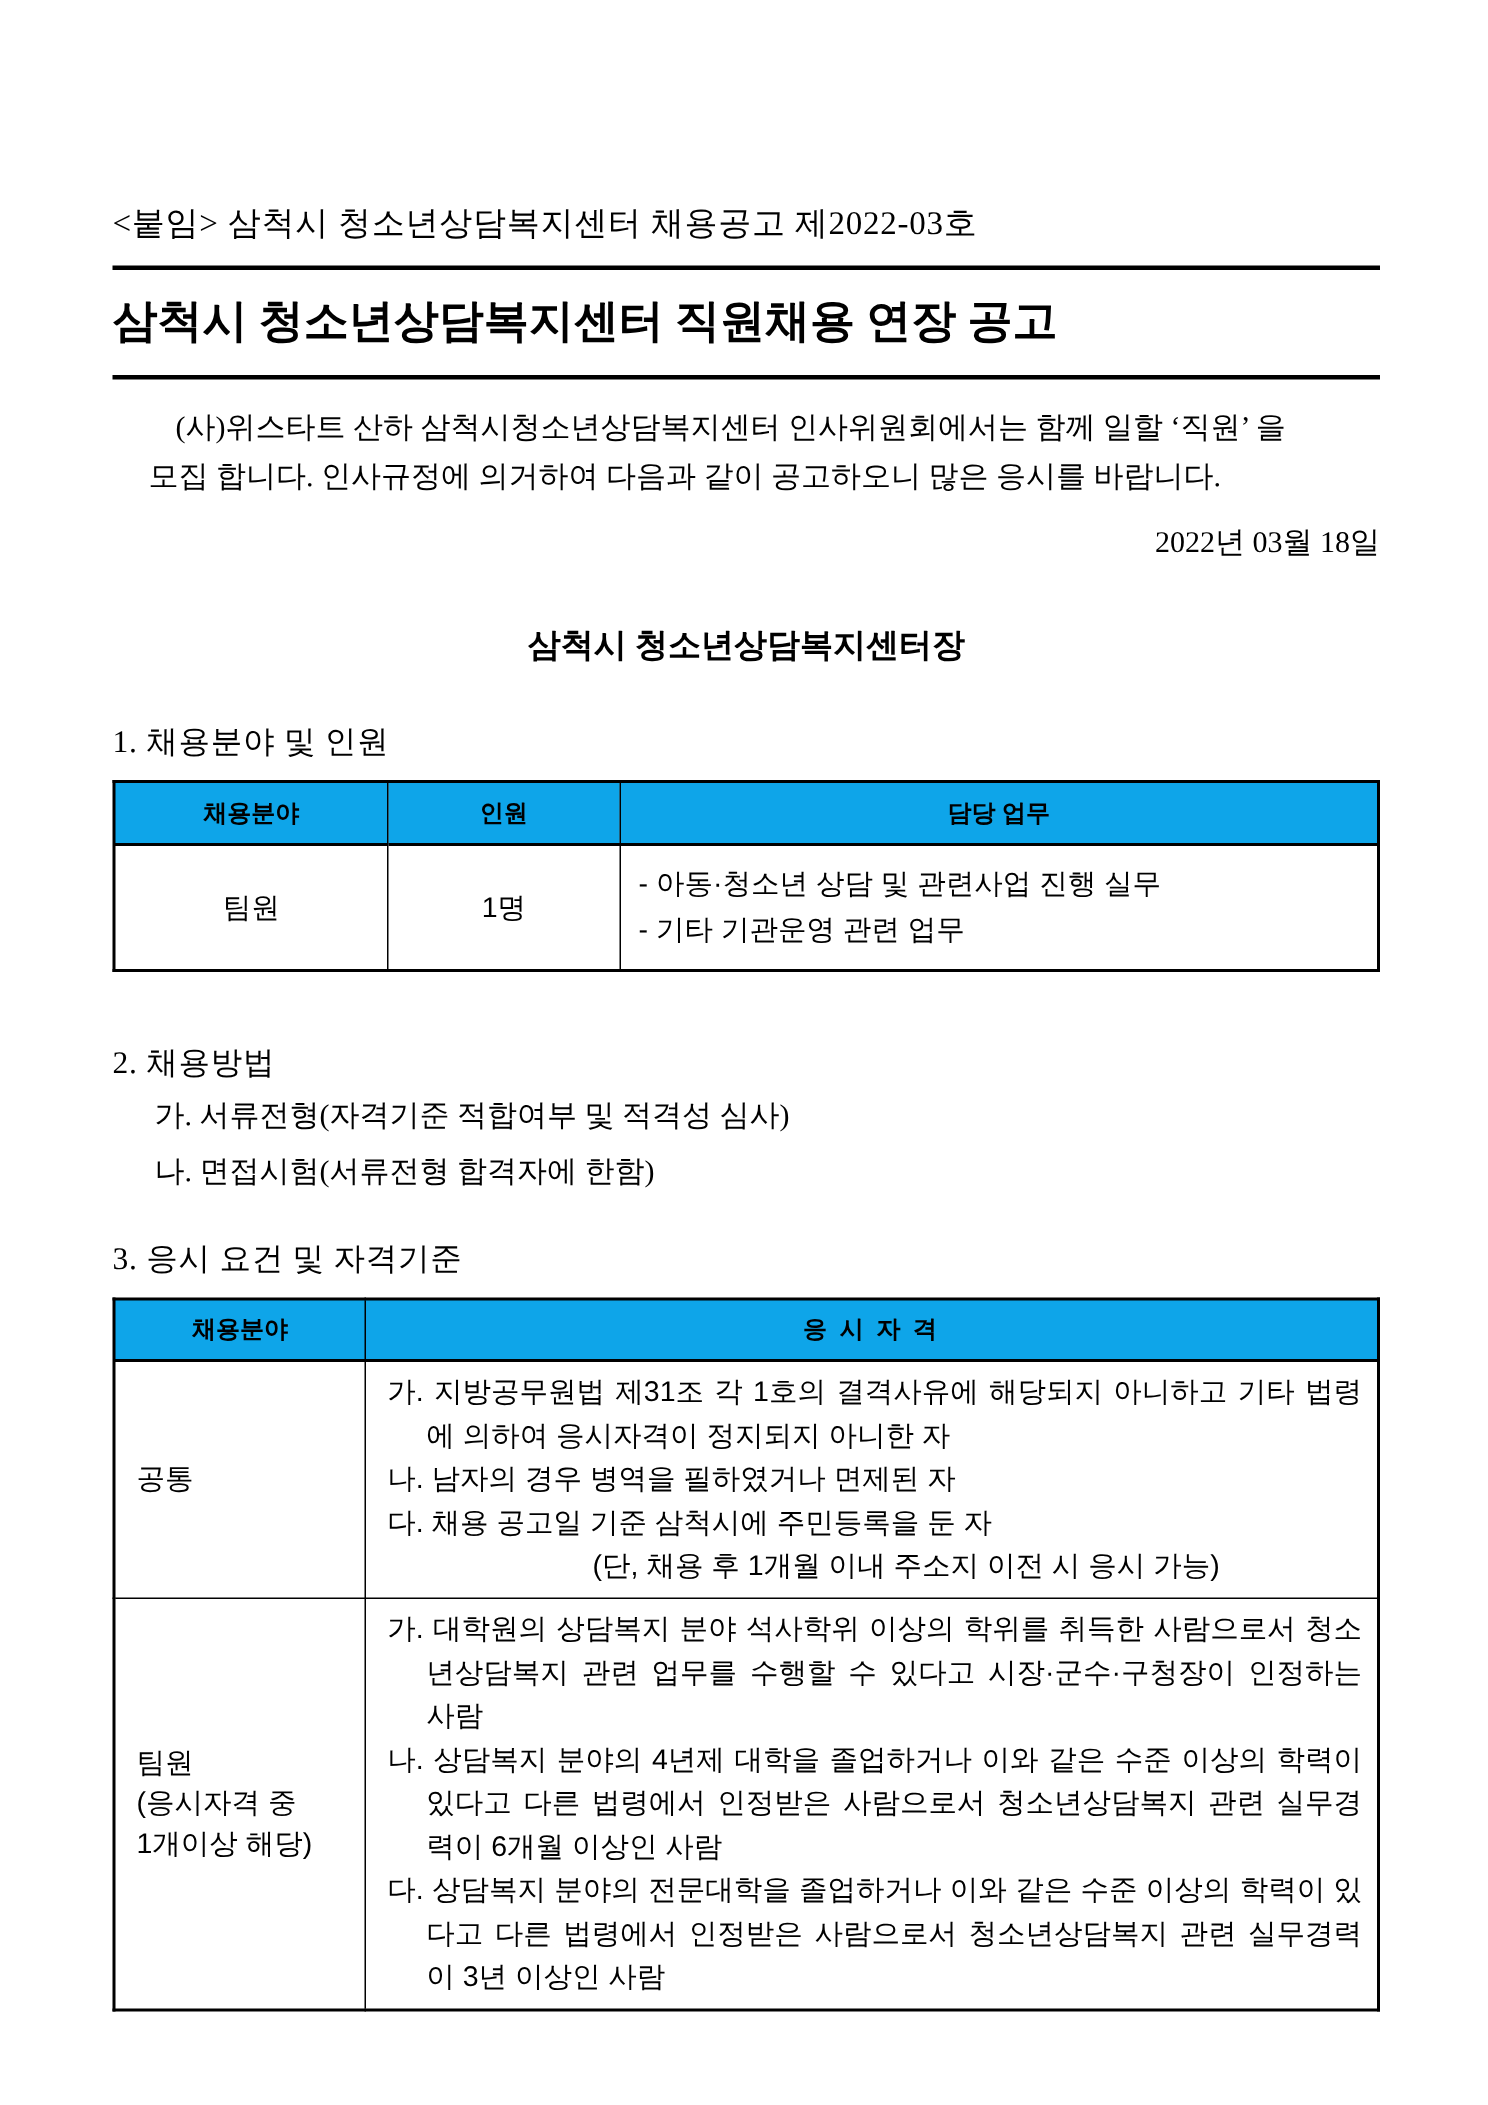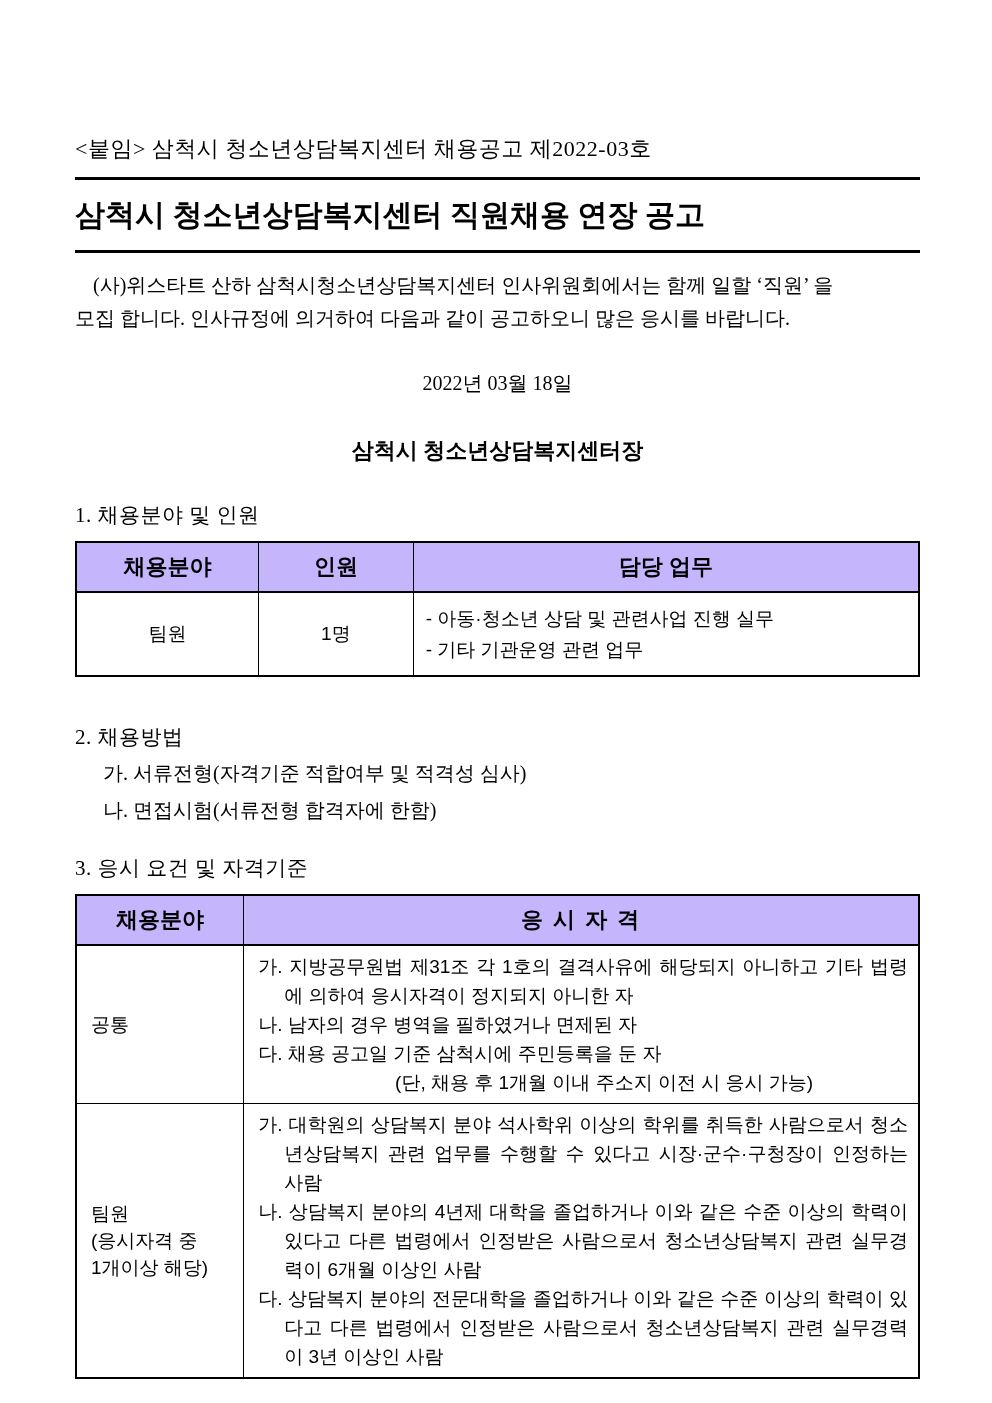--- a/index.html
+++ b/index.html
@@ -24,25 +24,26 @@
   .rule-bottom { margin-top:13px; }
   .doc-title {
     margin-top:13px;
     font-size:30px; font-weight:bold; line-height:44px;
     text-align:left; letter-spacing:0px;
   }
   .intro {
     margin-top:16px;
     font-size:20px; line-height:33px;
     text-align:justify;
+    margin-left:24px;
   }
   .intro .line1 { padding-left:18px; }
   .date-line {
-    margin-top:36px;
-    font-size:20px; line-height:24px; text-align:center;font-family:Liberation Serif, serif;
+    margin-top:15px;
+    font-size:20px; line-height:24px; text-align:right;font-family:Liberation Serif, serif;
   }
   .signer-line {
     margin-top:42px;
     font-size:22px; font-weight:bold; line-height:28px; text-align:center;
   }
   .section-heading {
     font-size:21px; line-height:28px; letter-spacing:0.5px;
   }
   .sh1 { margin-top:36px; }
   .sh2 { margin-top:46px; }
@@ -52,23 +53,23 @@
     font-size:20px; line-height:24px;
   }
   .method-item + .method-item { margin-top:13px; }
   table {
     width:845px; border-collapse:collapse;
     margin-top:12px;
     font-family:"Liberation Sans","DejaVu Sans",sans-serif;
     border:2px solid #000000;
   }
   th {
-    background:#c4b5fd;
+    background:#0ea5e9;
     border:1px solid #000000; border-bottom:2px solid #000000;
-    font-size:22px; font-weight:bold;
+    font-size:16px; font-weight:bold;
     text-align:center; padding:9px 4px;
   }
   td {
     border:1px solid #000000;
     font-size:19px; vertical-align:middle;
   }
   .t1 th { height:42px; }
   .t1 td { height:84px; }
   .t1 .cell-center { text-align:center; }
   .t1 .duties-cell { padding:8px 10px 8px 12px;border-radius:23px; }

